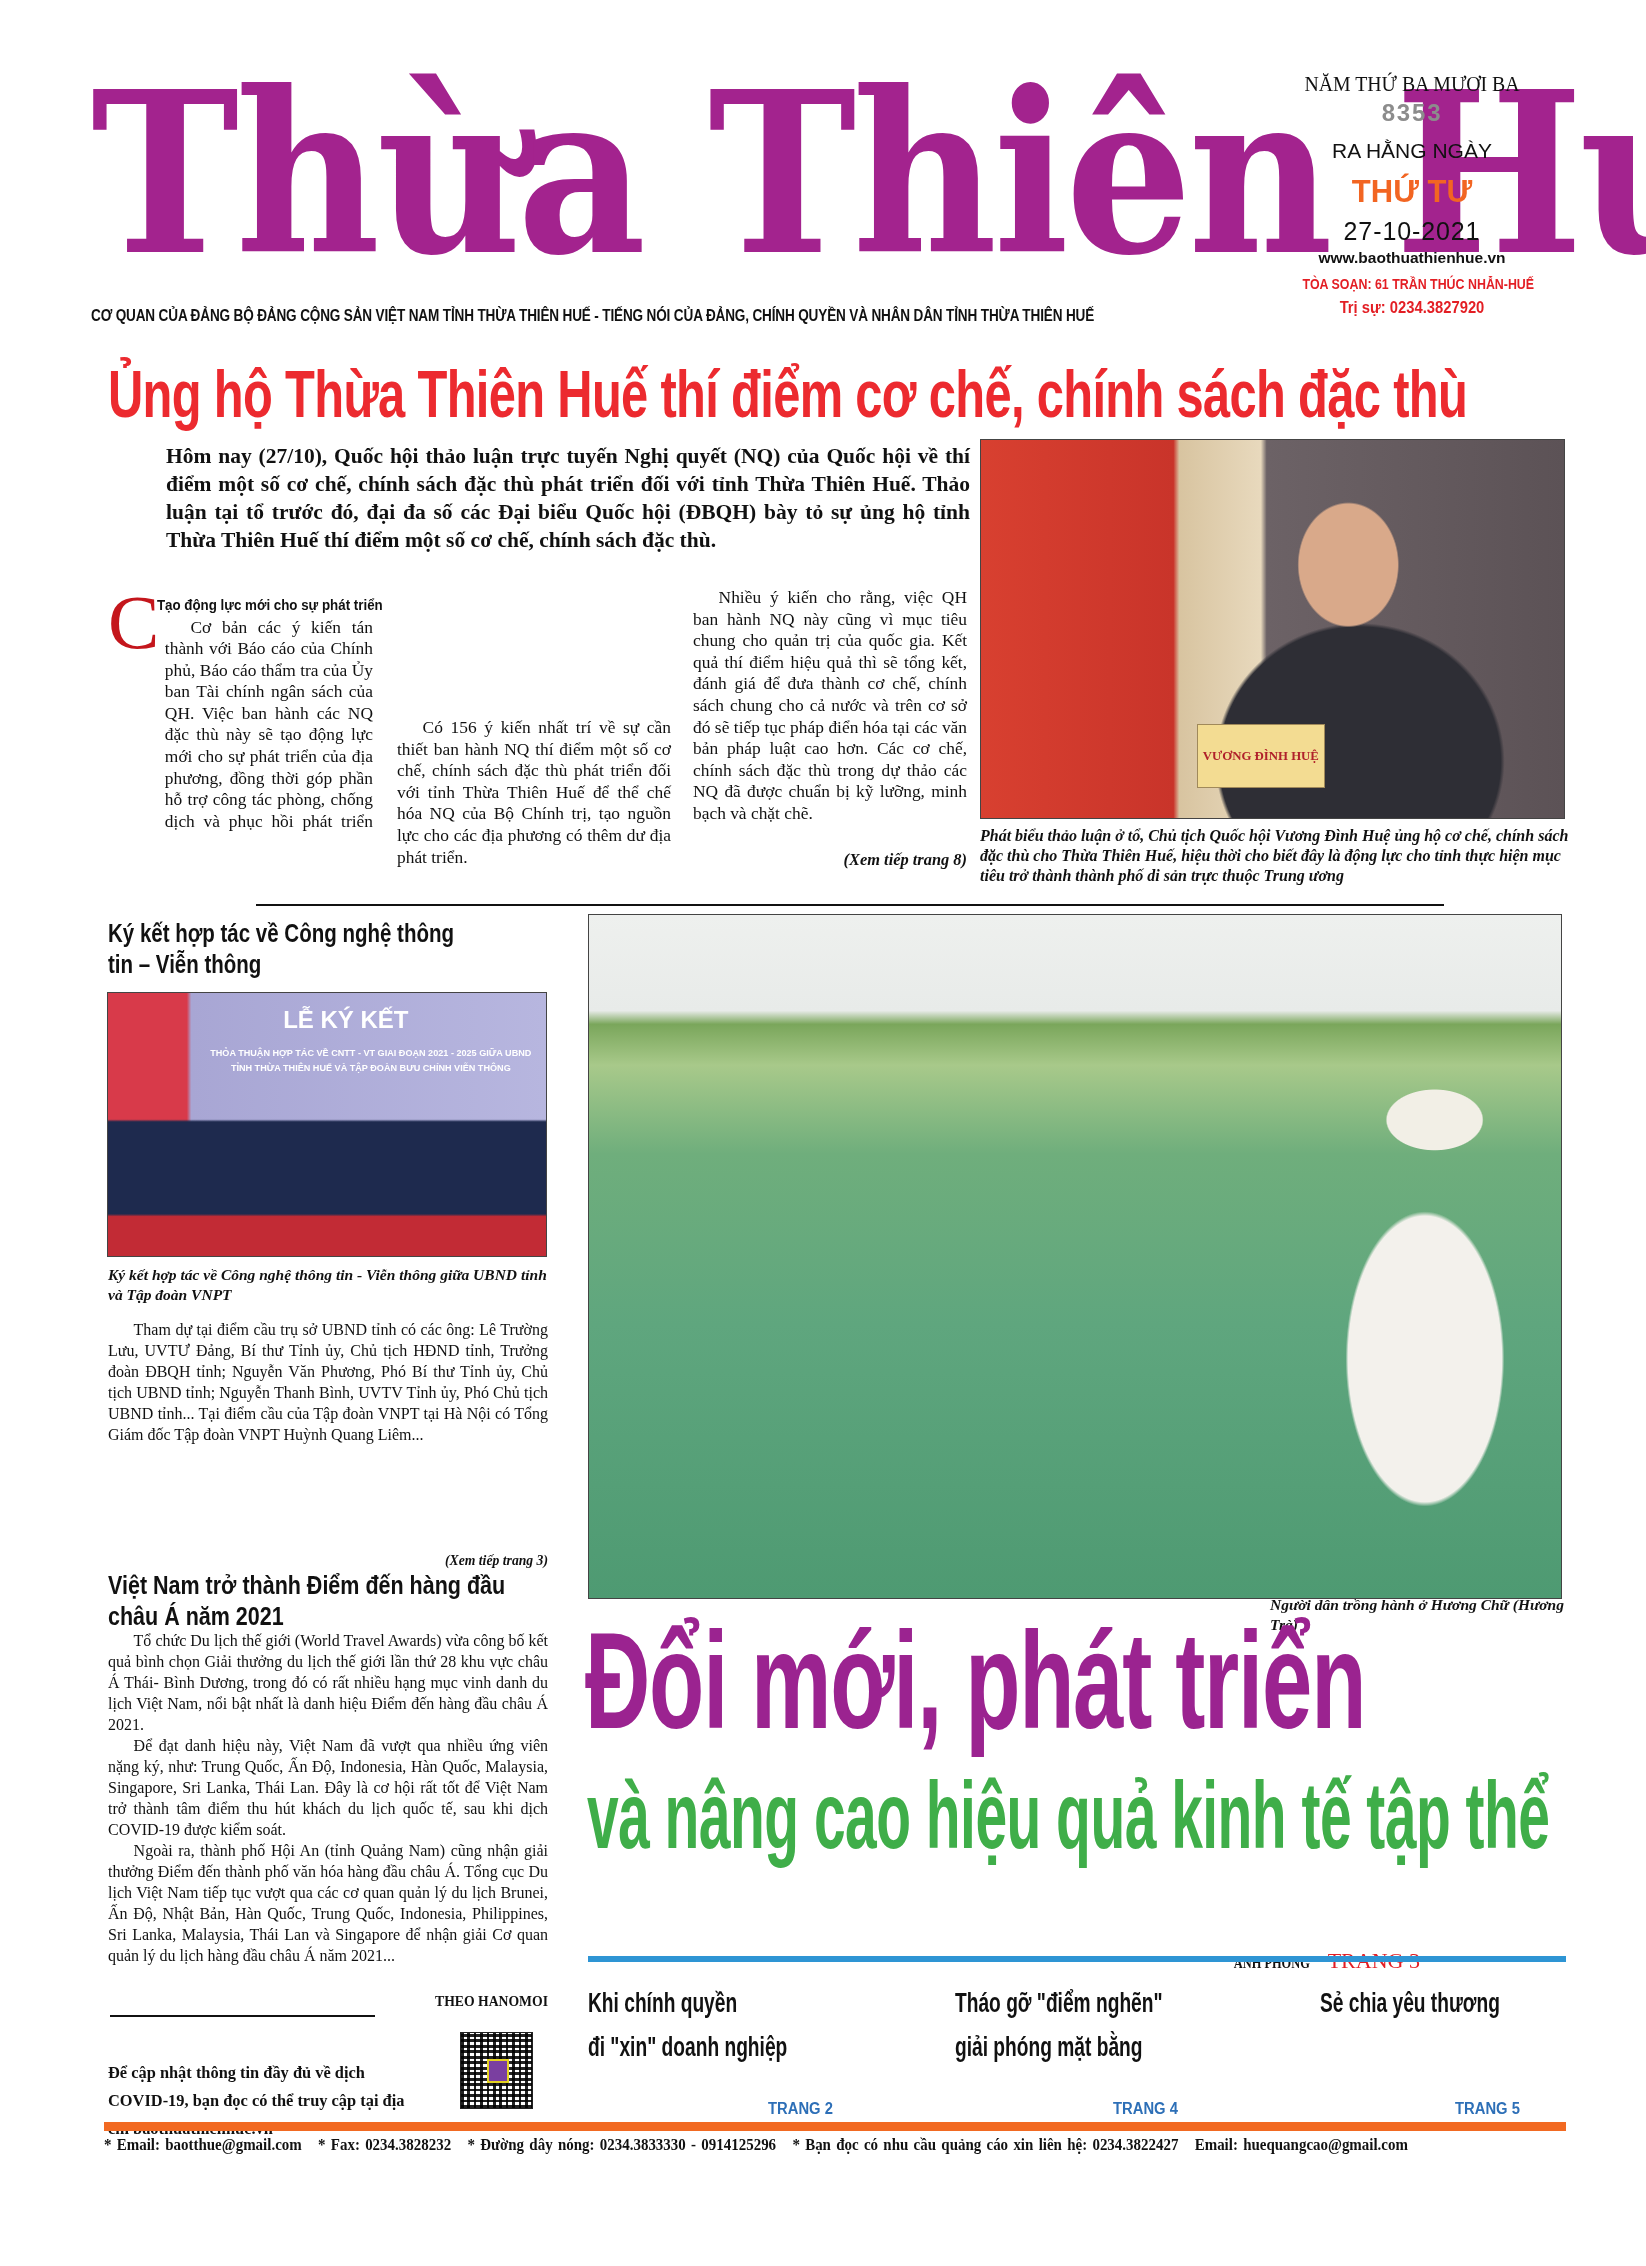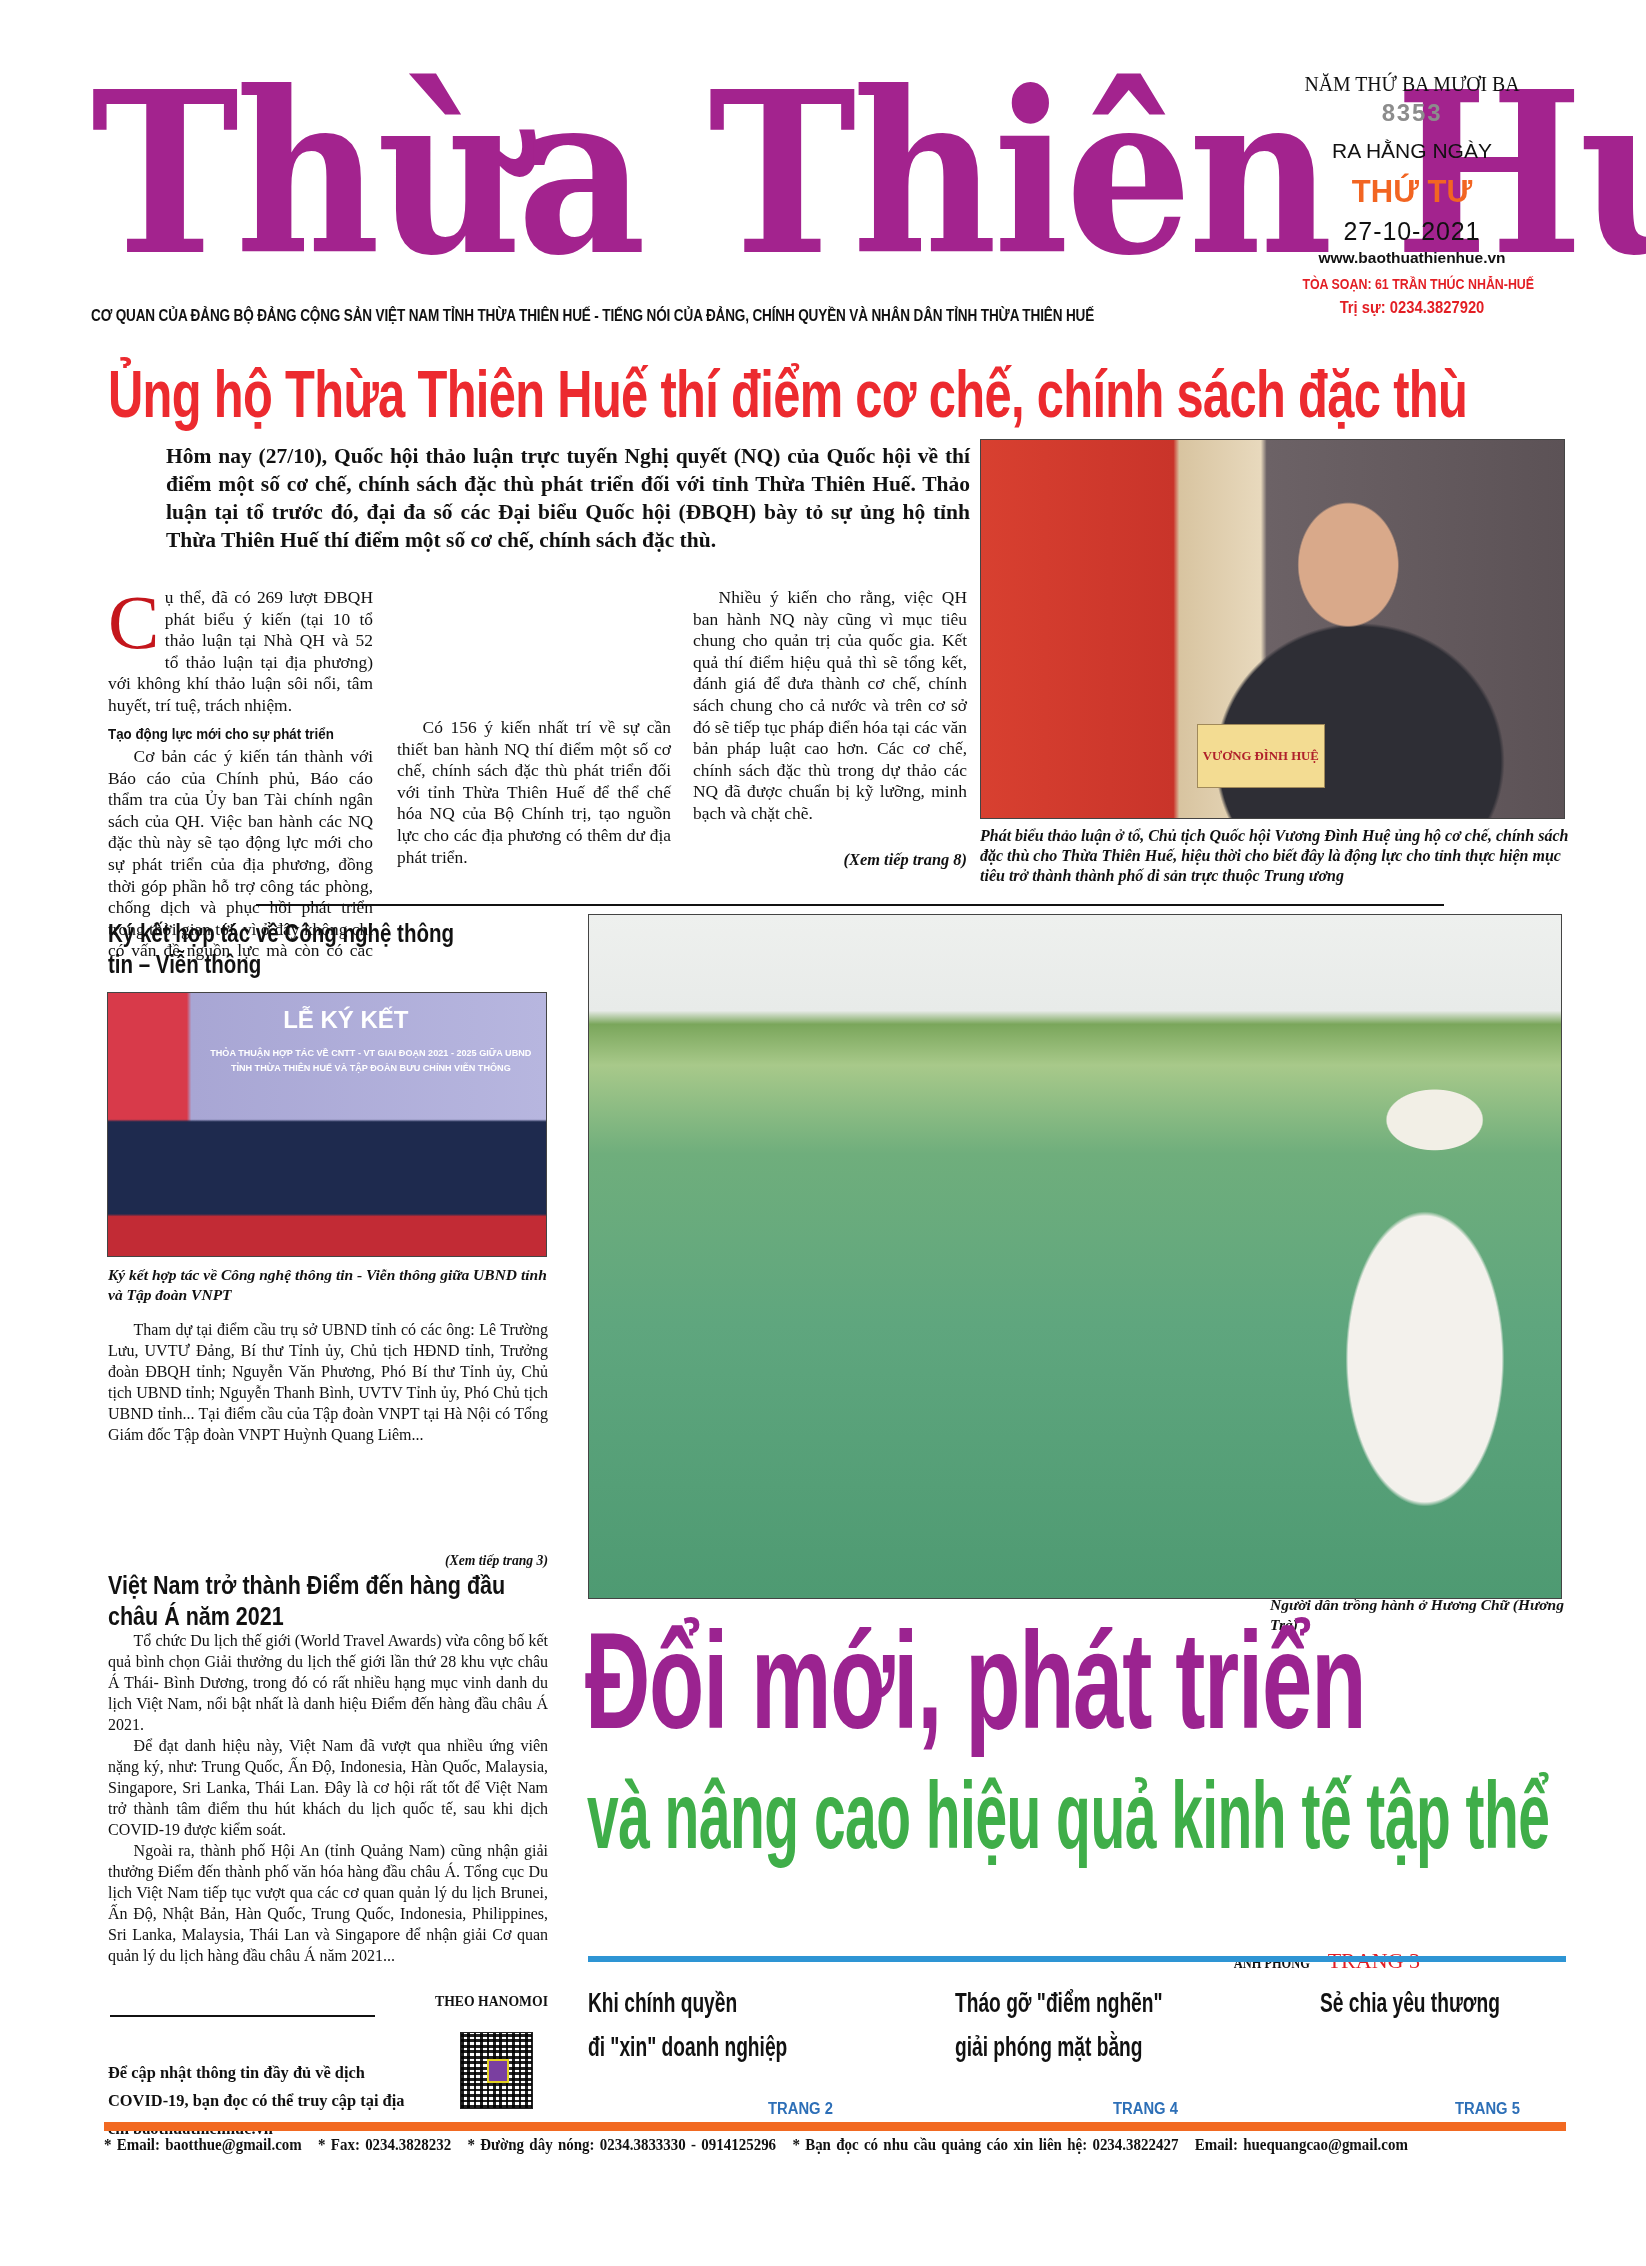--- a/index.html
+++ b/index.html
@@ -139,21 +139,20 @@
 <div class="abs side side-date">27-10-2021</div>
 <div class="abs side side-web">www.baothuathienhue.vn</div>
 <div class="abs side side-addr">TÒA SOẠN: 61 TRẦN THÚC NHẪN-HUẾ</div>
 <div class="abs side side-phone">Trị sự: 0234.3827920</div>
 
 <div class="abs headline">Ủng hộ Thừa Thiên Huế thí điểm cơ chế, chính sách đặc thù</div>
 <div class="abs lead">Hôm nay (27/10), Quốc hội thảo luận trực tuyến Nghị quyết (NQ) của Quốc hội về thí điểm một số cơ chế, chính sách đặc thù phát triển đối với tỉnh Thừa Thiên Huế. Thảo luận tại tổ trước đó, đại đa số các Đại biểu Quốc hội (ĐBQH) bày tỏ sự ủng hộ tỉnh Thừa Thiên Huế thí điểm một số cơ chế, chính sách đặc thù.</div>
 
 <div class="abs col col1">
   <span class="dropcap">C</span>
-  <p class="noindent">ụ thể, đã có 269 lượt ĐBQH phát biểu ý kiến (tại 10 tổ thảo luận tại Nhà QH và 52 tổ thảo luận tại địa phương) với không khí thảo luận sôi nổi, tâm huyết, trí tuệ, trách nhiệm.</p>
   <div class="subhead">Tạo động lực mới cho sự phát triển</div>
   <p style="height:216px; overflow:hidden;">Cơ bản các ý kiến tán thành với Báo cáo của Chính phủ, Báo cáo thẩm tra của Ủy ban Tài chính ngân sách của QH. Việc ban hành các NQ đặc thù này sẽ tạo động lực mới cho sự phát triển của địa phương, đồng thời góp phần hỗ trợ công tác phòng, chống dịch và phục hồi phát triển trong thời gian tới, vì ở đây không chỉ có vấn đề nguồn lực mà còn có các cơ chế, chính sách, thể chế rất quan trọng.</p>
 </div>
 <div class="abs col col2">
   <p style="margin-top:130px;">Có 156 ý kiến nhất trí về sự cần thiết ban hành NQ thí điểm một số cơ chế, chính sách đặc thù phát triển đối với tỉnh Thừa Thiên Huế để thể chế hóa NQ của Bộ Chính trị, tạo nguồn lực cho các địa phương có thêm dư địa phát triển.</p>
 </div>
 <div class="abs col col3">
   <p>Nhiều ý kiến cho rằng, việc QH ban hành NQ này cũng vì mục tiêu chung cho quản trị của quốc gia. Kết quả thí điểm hiệu quả thì sẽ tổng kết, đánh giá để đưa thành cơ chế, chính sách chung cho cả nước và trên cơ sở đó sẽ tiếp tục pháp điển hóa tại các văn bản pháp luật cao hơn. Các cơ chế, chính sách đặc thù trong dự thảo các NQ đã được chuẩn bị kỹ lưỡng, minh bạch và chặt chẽ.</p>
   <div class="see-more" style="margin-top:24px;">(Xem tiếp trang 8)</div>
 </div>

